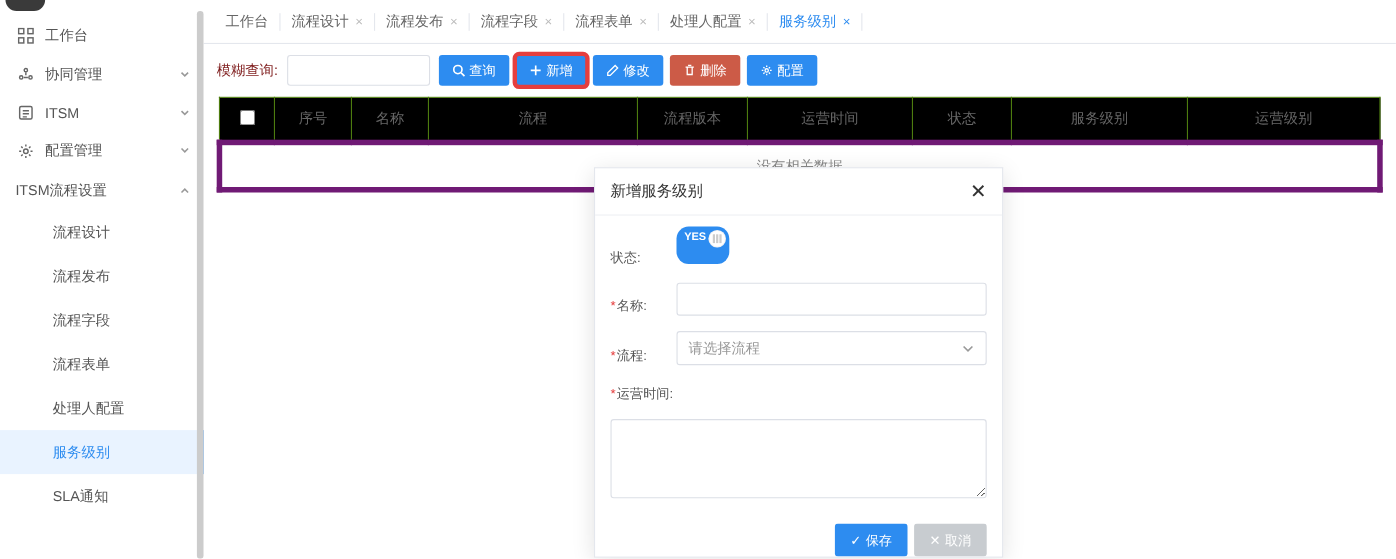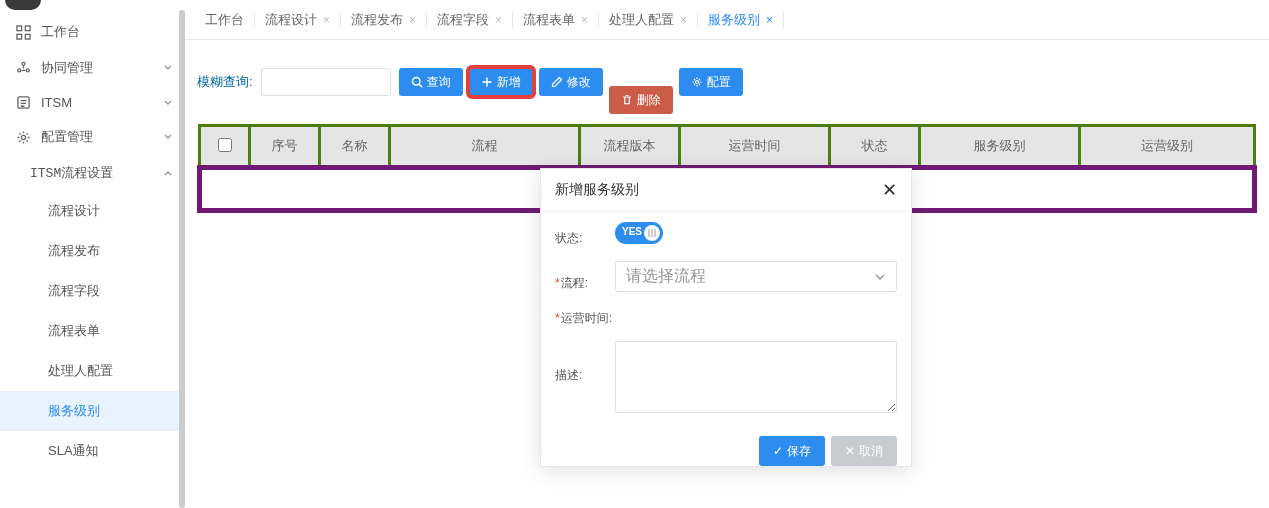--- a/index.html
+++ b/index.html
@@ -24,54 +24,54 @@
   .main { flex: 1; display: flex; flex-direction: column; background: #fff; }
   
   .tabs { display: flex; align-items: center; height: 40px; border-bottom: 1px solid #e4e7ed; padding-left: 10px; }
   .tab { padding: 0 10px; height: 40px; display: flex; align-items: center; cursor: pointer; color: #666; font-size: 13px; }
   .tab .tab-close { margin-left: 6px; color: #bbb; font-size: 12px; }
   .tab.active { color: #2d8cf0; }
   .tab.active .tab-close { color: #2d8cf0; }
   .tab-sep { width: 1px; height: 16px; background: #e4e7ed; }
   
   .toolbar { display: flex; align-items: center; padding: 10px 12px; }
-  .toolbar-label { color: #0369a1; margin-right: 8px; }
+  .toolbar-label { color: #7f1d1d; margin-right: 8px; }
   .search-input { width: 130px; height: 28px; border: 1px solid #dcdfe6; border-radius: 3px; padding: 0 8px; margin-right: 8px; }
   .btn { height: 28px; padding: 0 12px; border: none; border-radius: 3px; color: #fff; cursor: pointer; font-size: 12px; display: inline-flex; align-items: center; margin-right: 6px; }
   .btn .bicon { margin-right: 4px; display: inline-flex; }
   .btn-primary { background: #2d8cf0; }
-  .btn-danger { background: #cc5b47; margin-top: 36px; }
+  .btn-danger { background: #cc5b47; }
   .btn-highlight { outline: 4px solid #e53e3e; outline-offset: -1px; position: relative; z-index: 2; }
   
   .table-wrap { padding: 0 12px; }
   table.grid { width: 100%; border-collapse: collapse; border: 1px solid #e4e7ed; }
-  .grid th { background: #e5e5e5; font-weight: normal; color: #666; padding: 10px 6px; border: 3px solid #4d7c0f; font-size: 13px; }
+  .grid th { background: #000000; font-weight: normal; color: #666; padding: 10px 6px; border: 1px solid #4d7c0f; font-size: 13px; }
   .grid td { padding: 10px 6px; border: 5px solid #701a75; text-align: center; color: #888; }
   .grid .chk-col { width: 50px; }
   .grid input[type=checkbox] { width: 14px; height: 14px; }
   
   
-  .modal { position: absolute; left: 540px; top: 168px; width: 372px; background: #fff; border: 1px solid #e4e7ed; box-shadow: 0 4px 20px rgba(0,0,0,0.12); }
+  .modal { position: absolute; left: 540px; top: 152px; width: 372px; background: #fff; border: 1px solid #e4e7ed; box-shadow: 0 4px 20px rgba(0,0,0,0.12); }
   .modal-head { display: flex; align-items: center; justify-content: space-between; padding: 12px 14px; border-bottom: 1px solid #eef0f3; }
   .modal-title { font-size: 14px; color: #333; }
   .modal-close { cursor: pointer; font-size: 18px; color: #333; line-height: 1; }
   .modal-body { padding: 10px 14px 6px 14px; }
   .frow { display: flex; align-items: flex-end; margin-bottom: 14px; }
   .frow.top { align-items: flex-start; }
   .flabel { width: 60px; text-align: left; color: #555; font-size: 12px; padding-top: 4px; }
   .flabel .req { color: #e53e3e; margin-right: 1px; }
   .fctrl { flex: 1; }
   
-  .toggle { width: 48px; height: 22px; background: #2d8cf0; border-radius: 11px; position: relative; display: inline-block; }
+  .toggle { width: 48px; height: 34px; background: #2d8cf0; border-radius: 11px; position: relative; display: inline-block; }
   .toggle-text { color: #fff; font-size: 10px; font-weight: bold; position: absolute; left: 7px; top: 4px; }
   .toggle-knob { width: 16px; height: 16px; background: #fff; border-radius: 50%; position: absolute; right: 3px; top: 3px; box-shadow: inset 0 0 0 1px rgba(0,0,0,0.05); display:flex; align-items:center; justify-content:center; }
   .toggle-knob::before { content:""; width:2px; height:8px; background:#ccc; box-shadow: 3px 0 0 #ccc, -3px 0 0 #ccc; }
   
   .tinput { width: 100%; height: 30px; border: 1px solid #dcdfe6; border-radius: 3px; padding: 0 8px; font-size: 12px; }
-  .tselect { width: 100%; height: 31px; border: 1px solid #dcdfe6; border-radius: 3px; padding: 0 10px; font-size: 16px; color: #999; display: flex; align-items: center; justify-content: space-between; cursor: pointer; background: #fff; }
+  .tselect { width: 100%; height: 31px; border: 1px solid #dcdfe6; border-radius: 3px; padding: 0 10px; font-size: 13px; color: #999; display: flex; align-items: center; justify-content: space-between; cursor: pointer; background: #fff; }
   .tselect .caret-d { color: #999; }
   .ttext { width: 100%; height: 72px; border: 1px solid #dcdfe6; border-radius: 3px; padding: 6px 8px; font-size: 12px; resize: both; }
   
   .modal-foot { display: flex; justify-content: flex-end; gap: 6px; padding: 0 14px 0 14px; height: 30px; overflow: hidden; }
   .mbtn { height: 30px; padding: 0 14px; border: none; border-radius: 3px; color: #fff; cursor: pointer; font-size: 12px; display: inline-flex; align-items: center; }
   .mbtn .mb-icon { margin-right: 4px; }
   .mbtn-primary { background: #2d8cf0; }
   .mbtn-cancel { background: #c8ccd0; }
   
   svg { display: block; }
@@ -133,21 +133,21 @@
             </svg>
           </span>
         <span class="mi-label">配置管理</span>
         <span class="caret">
             <svg viewBox="0 0 10 10" width="10" height="10" fill="none" stroke="#999" stroke-width="1.4">
               <path d="M2 3l3 3 3-3"></path>
             </svg>
           </span>
       </li>
 
-      <li class="menu-item" style="padding-left:30px;font-family:Liberation Mono, monospace;">
+      <li class="menu-item" style="padding-left:14px;">
         <span class="mi-label">ITSM流程设置</span>
         <span class="caret">
             <svg viewBox="0 0 10 10" width="10" height="10" fill="none" stroke="#999" stroke-width="1.4">
               <path d="M2 7l3-3 3 3"></path>
             </svg>
           </span>
       </li>
       <ul class="submenu">
         <li class="sub-item"><span>流程设计</span></li>
         <li class="sub-item"><span>流程发布</span></li>
@@ -281,37 +281,40 @@
     <div class="frow">
       <div class="flabel">状态:</div>
       <div class="fctrl">
         <span class="toggle">
           <span class="toggle-text">YES</span>
           <span class="toggle-knob"></span>
         </span>
       </div>
     </div>
     <div class="frow">
+      <div class="flabel"><span class="req">*</span><span>名称:</span></div>
+      <div class="fctrl"><input class="tinput" style=""></div>
+    </div>
+    <div class="frow">
       <div class="flabel"><span class="req">*</span><span>流程:</span></div>
       <div class="fctrl">
         <div class="tselect">
           <span>请选择流程</span>
           <span class="caret-d">
               <svg width="12" height="12" viewBox="0 0 12 12" fill="none" stroke="currentColor" stroke-width="1.5">
                 <path d="M2 4l4 4 4-4"></path>
               </svg>
             </span>
         </div>
       </div>
     </div>
     <div class="frow">
       <div class="flabel"><span class="req">*</span><span>运营时间:</span></div>
     </div>
     <div class="frow top">
-      <div class="flabel" style="padding-top:26px;">描述:</div>
       <div class="fctrl"><textarea class="ttext" style=""></textarea></div>
     </div>
   </div>
   <div class="modal-foot">
     <button class="mbtn mbtn-primary">
       <span class="mb-icon">✓</span>
       <span>保存</span>
     </button>
     <button class="mbtn mbtn-cancel">
       <span class="mb-icon">✕</span>

